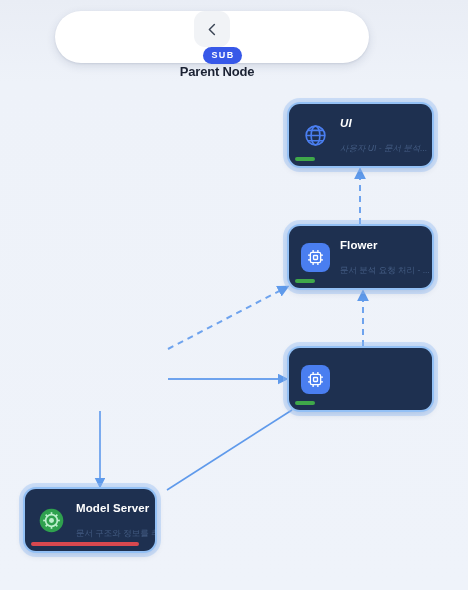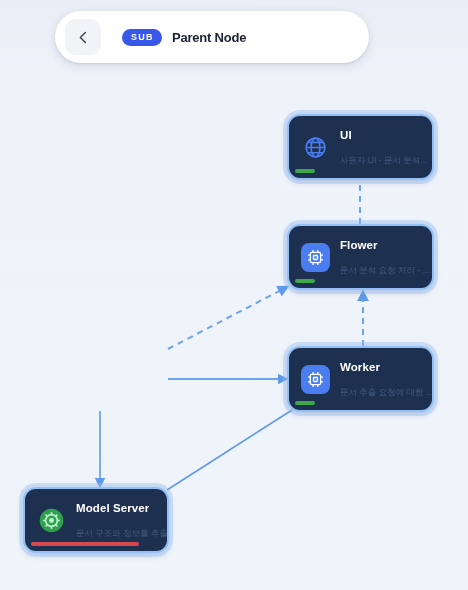--- a/index.html
+++ b/index.html
@@ -19,20 +19,21 @@
   .header{
     position:absolute;left:55px;top:11px;
     width:314px;height:52px;
     background:#ffffff;
     border-radius:26px;
     box-shadow:0 3px 10px rgba(35,55,95,.13),0 1px 2px rgba(35,55,95,.10);
     display:flex;align-items:center;
     padding:0 10px;
     box-sizing:border-box;
     z-index:40;
+    flex-direction:column;
   }
   .back-btn{
     width:36px;height:36px;
     border-radius:11px;
     background:#f1f3f6;
     border:none;
     display:flex;align-items:center;justify-content:center;
     cursor:pointer;flex:0 0 auto;
   }
   .back-btn svg{display:block;}
@@ -115,26 +116,26 @@
   .status-bar{
     position:absolute;
     left:6px;bottom:5px;
     height:4px;
     border-radius:2px;
   }
   .status-green{background:#3fa84a;}
   .status-red{background:#d8484f;}
 
   
-  #node-ui{left:289px;top:116px;}
+  #node-ui{left:289px;top:104px;font-style:italic;}
   #node-flower{left:289px;top:226px;}
   #node-app{left:24px;top:348px;}
   #node-worker{left:289px;top:348px;}
   #node-model-server{left:25px;top:489px;}
-  #node-model-server{width:142px;}
+  #node-model-server{width:130px;}
 </style>
 </head>
 <body>
 
 <div id="canvas">
 
   <svg id="edges" viewBox="0 0 468 590">
     <defs>
       <marker id="arrow" markerWidth="8" markerHeight="8" refX="4.6" refY="3" orient="auto">
         <path d="M0,0 L6,3 L0,6 z" fill="#5f9aeb"></path>
@@ -204,24 +205,20 @@
         <rect x="9.5" y="9.5" width="5" height="5" rx="1"></rect>
         <line x1="9" y1="2.6" x2="9" y2="5.5"></line>
         <line x1="15" y1="2.6" x2="15" y2="5.5"></line>
         <line x1="9" y1="18.5" x2="9" y2="21.4"></line>
         <line x1="15" y1="18.5" x2="15" y2="21.4"></line>
         <line x1="2.6" y1="9" x2="5.5" y2="9"></line>
         <line x1="2.6" y1="15" x2="5.5" y2="15"></line>
         <line x1="18.5" y1="9" x2="21.4" y2="9"></line>
         <line x1="18.5" y1="15" x2="21.4" y2="15"></line>
       </svg>
-    </div>
-    <div class="node-text">
-      <div class="node-title">Worker</div>
-      <div class="node-sub">문서 추출 요청에 대한 ...</div>
     </div>
     <div class="status-bar status-green" style="width:20px;"></div>
   </div>
 
   <div class="node selected" id="node-model-server">
     <div class="node-icon ic-gear">
       <svg width="27" height="27" viewBox="0 0 24 24">
         <circle cx="12" cy="12" r="10.5" fill="#2fa14e"></circle>
         <g fill="none" stroke="#bdf0cd" stroke-width="1.5">
           <circle cx="12" cy="12" r="5.2"></circle>

